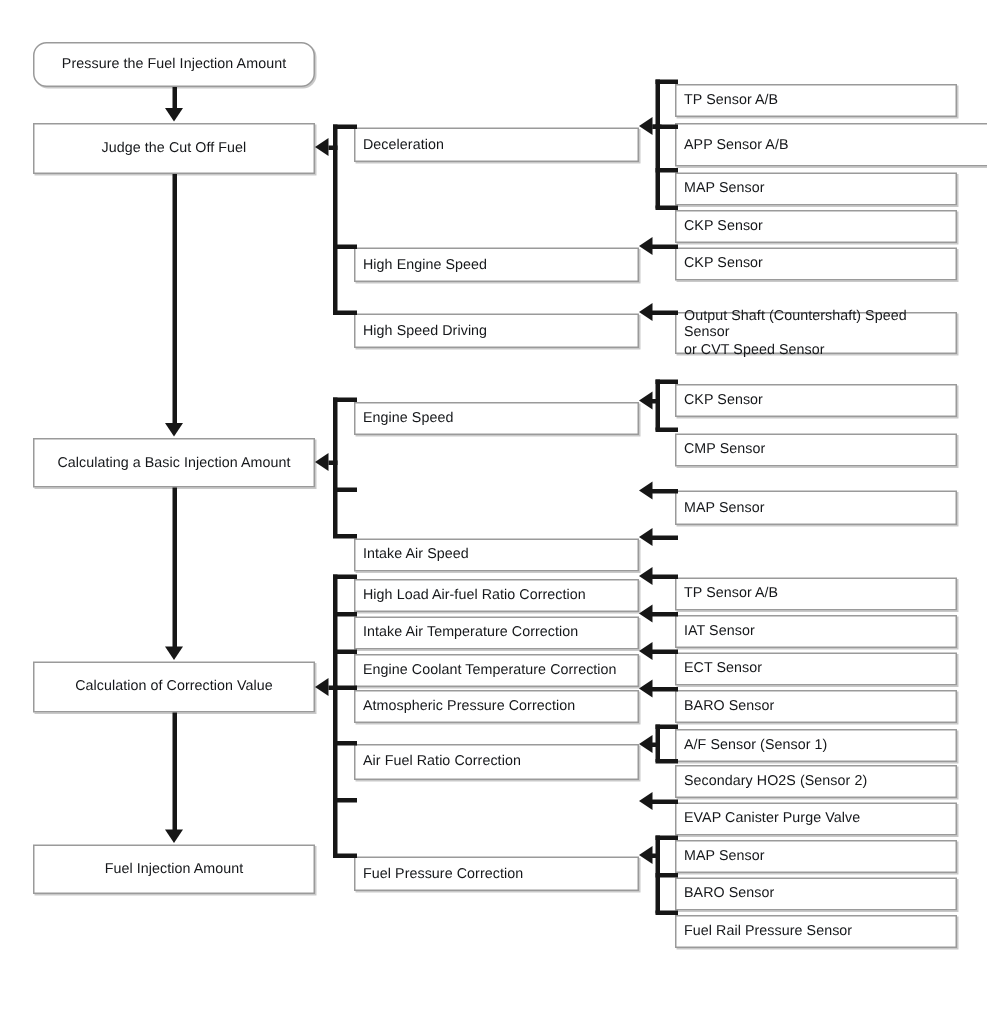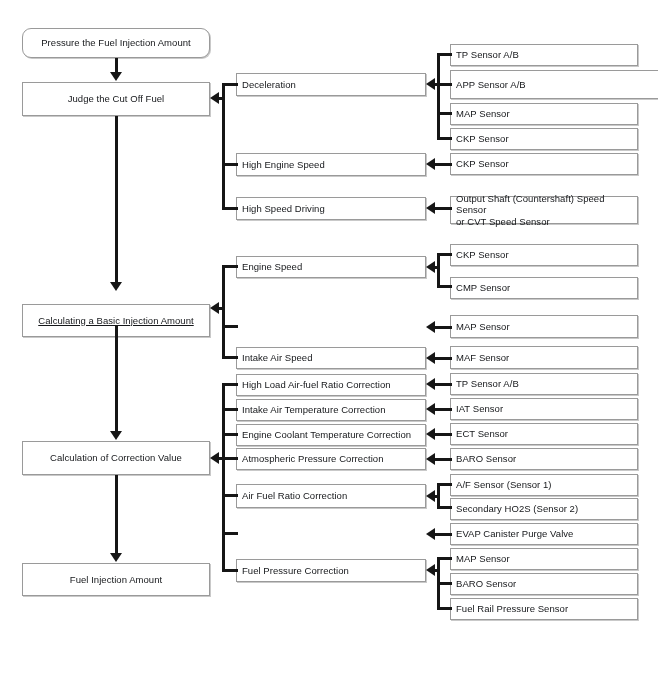--- a/index.html
+++ b/index.html
@@ -28,21 +28,21 @@
     font-size: 9.5px;
     line-height: 11.5px;
     color: #15171a;
     display: flex;
     align-items: center;
     letter-spacing: 0.05px;
     white-space: pre-line;
   }
   .box.rounded { border-radius: 9px; }
   .box.center  { justify-content: center; text-align: center; }
-  .box.left    { justify-content: flex-start; padding-left: 5px; }
+  .box.left    { justify-content: flex-start; padding-left: 5px; margin-top: 12px; }
   .box.left.twoline { align-items: center; }
 
   
   .vline {
     position: absolute;
     width: 3px;
     background: #161616;
   }
   .hline {
     position: absolute;
@@ -69,21 +69,21 @@
 </style>
 </head>
 <body>
 
 <div id="stage">
 
   <div class="box rounded center" style="left:22px; top:28px; width:188px; height:30px;">Pressure the Fuel Injection Amount</div>
 
   <div class="box center" style="left:22px; top:82px; width:188px; height:34px;">Judge the Cut Off Fuel</div>
 
-  <div class="box center" style="left:22px; top:304px; width:188px; height:33px;text-decoration:underline;">Calculating a Basic Injection Amount</div>
+  <div class="box center" style="left:22px; top:292px; width:188px; height:33px;">Calculating a Basic Injection Amount</div>
 
   <div class="box center" style="left:22px; top:441px; width:188px; height:34px;">Calculation of Correction Value</div>
 
   <div class="box center" style="left:22px; top:563px; width:188px; height:33px;">Fuel Injection Amount</div>
 
   <div class="vline" style="left:114.5px; top:58px; height:15px;"></div>
   <div class="arrow-down" style="left:110px; top:72px;"></div>
 
   <div class="vline" style="left:114.5px; top:116px; height:167px;"></div>
   <div class="arrow-down" style="left:110px; top:282px;"></div>
@@ -149,21 +149,20 @@
   <div class="vline" style="left:437px; top:253px; height:34px;"></div>
   <div class="hline" style="left:437px; top:253px; width:15px;"></div>
   <div class="hline" style="left:437px; top:285px; width:15px;"></div>
   <div class="hline" style="left:432px; top:266px; width:8px;"></div>
   <div class="arrow-left" style="left:426px; top:261px;"></div>
 
   <div class="box left" style="left:450px; top:315px; width:188px; height:23px;">MAP Sensor</div>
   <div class="hline" style="left:432px; top:326px; width:20px;"></div>
   <div class="arrow-left" style="left:426px; top:321px;"></div>
 
-  <div class="box left" style="left:450px; top:346px; width:188px; height:23px;">MAF Sensor</div>
   <div class="hline" style="left:432px; top:357px; width:20px;"></div>
   <div class="arrow-left" style="left:426px; top:352px;"></div>
 
   <div class="box left" style="left:236px; top:374px; width:190px; height:22px;">High Load Air-fuel Ratio Correction</div>
 
   <div class="box left" style="left:236px; top:399px; width:190px; height:22px;">Intake Air Temperature Correction</div>
 
   <div class="box left" style="left:236px; top:424px; width:190px; height:22px;">Engine Coolant Temperature Correction</div>
 
   <div class="box left" style="left:236px; top:448px; width:190px; height:22px;">Atmospheric Pressure Correction</div>

